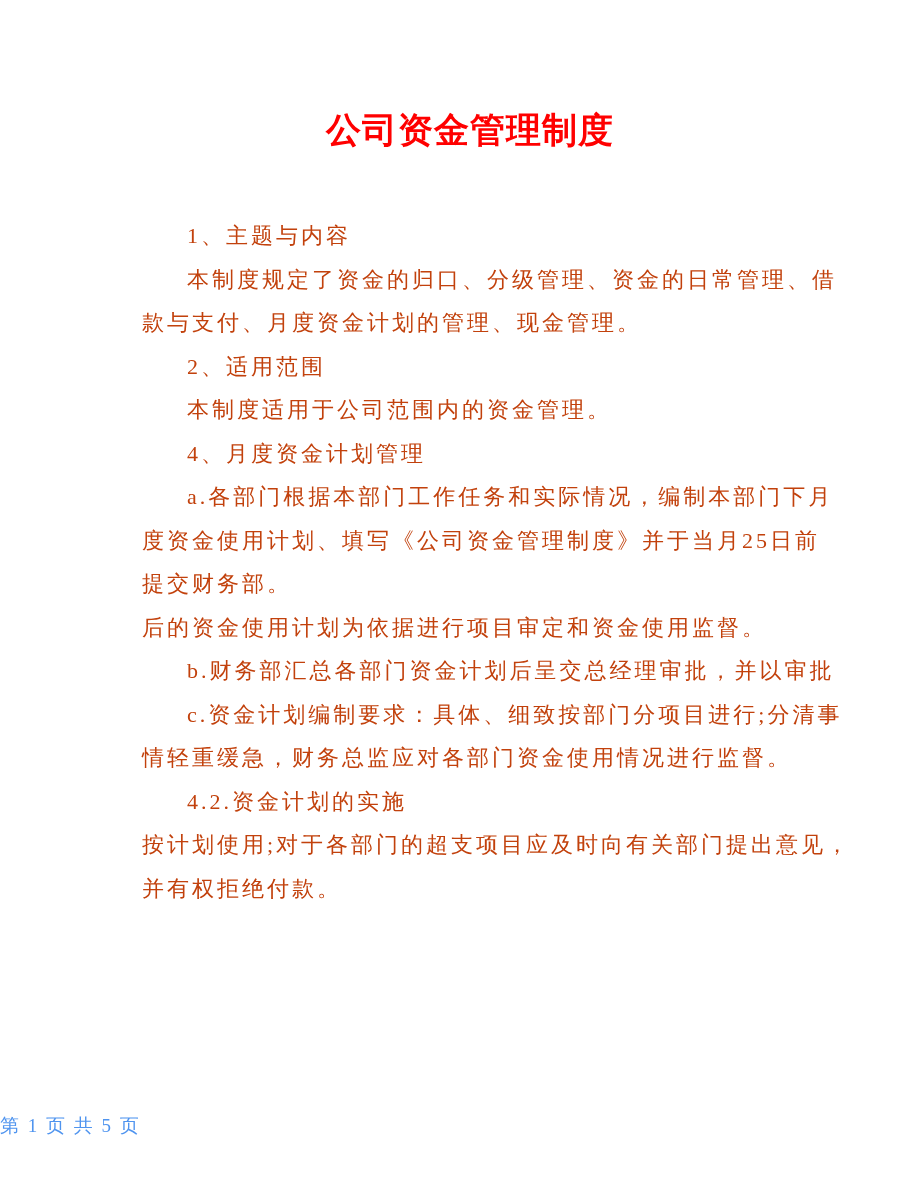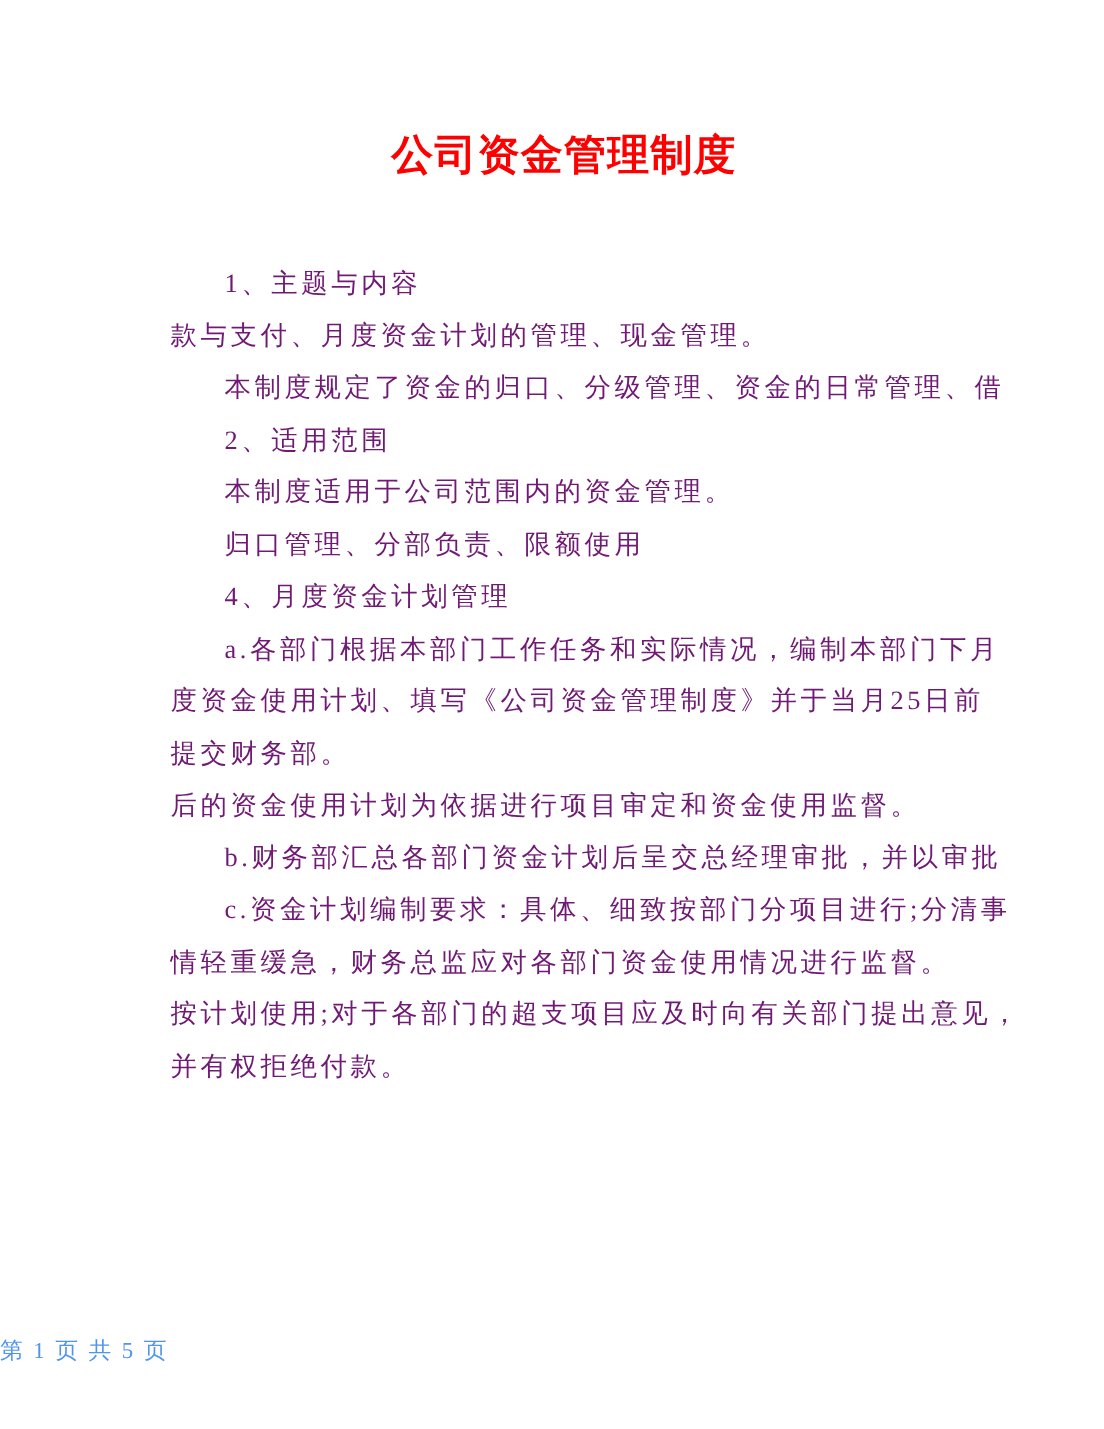--- a/index.html
+++ b/index.html
@@ -24,21 +24,21 @@
     font-weight: bold;
     font-size: 35px;
     line-height: 40px;
     letter-spacing: 1px;
     color: #ff0000;
   }
   .doc-body {
     margin-top: 64px;
     margin-left: 132px;
     margin-right: 100px;
-    color: #701a75;
+    color: #c2410c;
   }
   .line {
     height: 43.5px;
     line-height: 43.5px;
     font-size: 22px;
     letter-spacing: 3px;
     white-space: nowrap;
   }
   .line.indent {
     padding-left: 45px;
@@ -55,31 +55,31 @@
   }
 </style>
 </head>
 <body>
 
 <div class="page">
   <h1 class="doc-title">公司资金管理制度</h1>
 
   <div class="doc-body">
       <div class="line indent">1、主题与内容</div>
+      <div class="line indent">本制度规定了资金的归口、分级管理、资金的日常管理、借</div>
       <div class="line">款与支付、月度资金计划的管理、现金管理。</div>
-      <div class="line indent">本制度规定了资金的归口、分级管理、资金的日常管理、借</div>
       <div class="line indent">2、适用范围</div>
       <div class="line indent">本制度适用于公司范围内的资金管理。</div>
-      <div class="line indent">归口管理、分部负责、限额使用</div>
       <div class="line indent">4、月度资金计划管理</div>
       <div class="line indent">a.各部门根据本部门工作任务和实际情况，编制本部门下月</div>
       <div class="line">度资金使用计划、填写《公司资金管理制度》并于当月25日前</div>
       <div class="line">提交财务部。</div>
       <div class="line">后的资金使用计划为依据进行项目审定和资金使用监督。</div>
       <div class="line indent">b.财务部汇总各部门资金计划后呈交总经理审批，并以审批</div>
       <div class="line indent">c.资金计划编制要求：具体、细致按部门分项目进行;分清事</div>
       <div class="line">情轻重缓急，财务总监应对各部门资金使用情况进行监督。</div>
+      <div class="line indent">4.2.资金计划的实施</div>
       <div class="line">按计划使用;对于各部门的超支项目应及时向有关部门提出意见，</div>
       <div class="line">并有权拒绝付款。</div>
     </div>
 
   <div class="page-footer">第 1 页 共 5 页</div>
 </div>
 
 </body></html>

